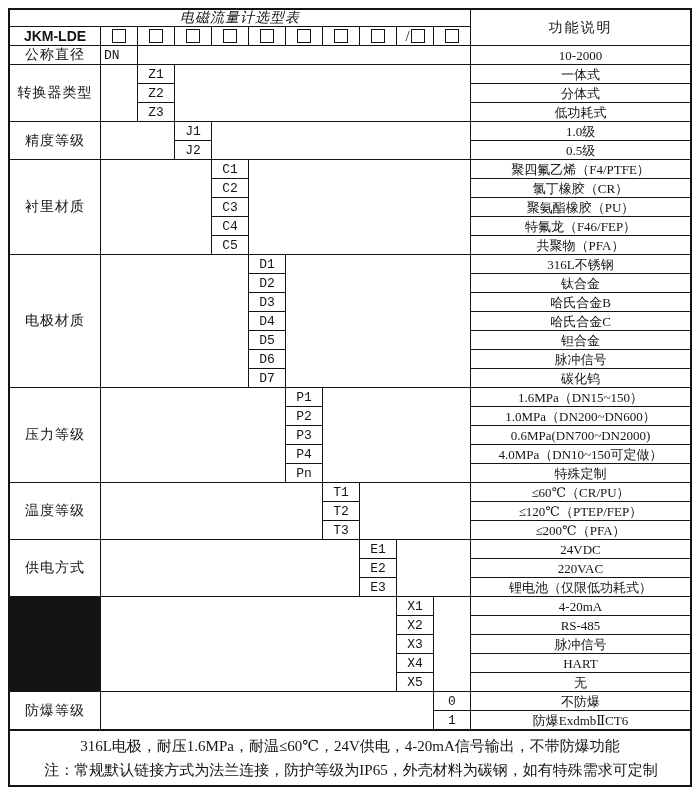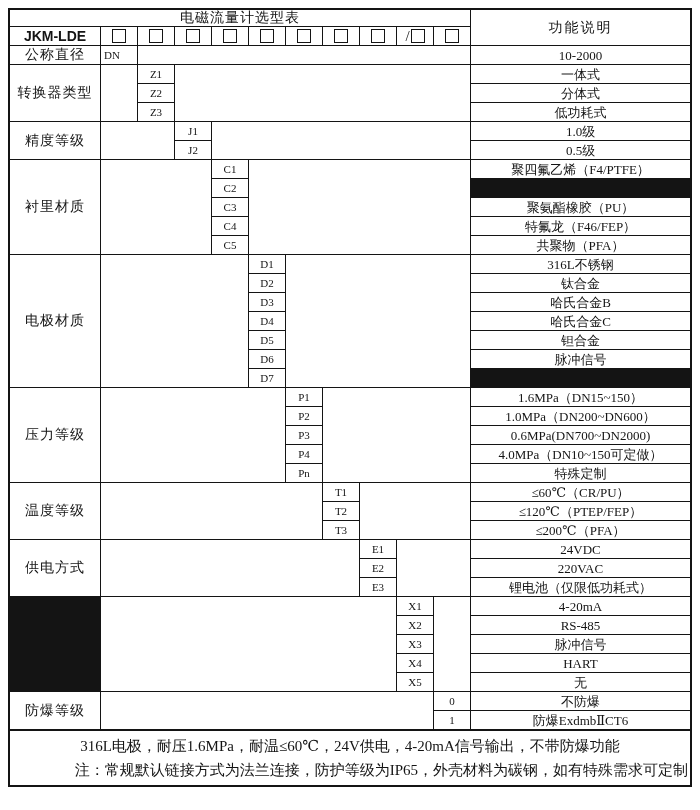--- a/index.html
+++ b/index.html
@@ -1,32 +1,32 @@
 <!DOCTYPE html>
 <html><head>
 <meta charset="utf-8">
 <style>
   html,body{margin:0;padding:0;background:#ffffff;}
   body{width:700px;height:810px;font-family:"Liberation Serif","DejaVu Serif",serif;color:#141414;}
   .table{width:680px;margin:8px auto 0 auto;border:2px solid #141414;background:#fff;}
   .grid{display:grid;grid-template-columns:90px repeat(10,36px) 219px;grid-template-rows:16px repeat(37,18px);gap:1px;background:#141414;}
   .c{background:#fff;display:flex;align-items:center;justify-content:center;font-size:13px;line-height:1;overflow:hidden;white-space:nowrap;}
-  .title{font-size:14px;letter-spacing:1px;}
+  .title{font-size:14px;letter-spacing:1px;font-style:italic;}
   .deschead{font-size:14px;letter-spacing:2px;}
   .seclabel{font-size:14px;letter-spacing:1px;}
   .model{font-family:"Liberation Sans","DejaVu Sans",sans-serif;font-weight:bold;font-size:14px;}
-  .code{font-size:11px;}
+  .code{font-size:13px;font-family:Liberation Mono, monospace;}
   .code-left{justify-content:flex-start;padding-left:3px;}
   .desc{font-size:13px;}
   .box{display:inline-block;width:12px;height:12px;border:1.5px solid #141414;background:#fff;}
   .slash{font-size:15px;margin-right:1px;}
   .footer{border-top:2px solid #141414;padding:3px 2px 2px 2px;font-size:15px;background:#fff;}
   .f-line1{text-align:left;padding-left:2px;line-height:24px;white-space:nowrap;}
   .f-line2{text-align:center;line-height:24px;white-space:nowrap;}
-  .f-note{text-align:right;padding-left:2px;line-height:25px;white-space:nowrap;}
+  .f-note{text-align:center;padding-left:2px;line-height:25px;white-space:nowrap;}
   .fm{font-family:"Liberation Sans","DejaVu Sans",sans-serif;font-weight:bold;}
 </style>
 </head>
 <body>
 
 <div class="table">
   <div class="grid">
 
     <div class="c title" style="grid-area:1/1/2/12">电磁流量计选型表</div>
     <div class="c deschead" style="grid-area:1/12/3/13">功能说明</div>
@@ -88,40 +88,42 @@
 
     <div class="c seclabel" style="grid-area:9/1/14/2">衬里材质</div>
     <div class="c" style="grid-area:9/2/14/5"></div>
     <div class="c code" style="grid-area:9/5/10/6">C1</div>
     <div class="c code" style="grid-area:10/5/11/6">C2</div>
     <div class="c code" style="grid-area:11/5/12/6">C3</div>
     <div class="c code" style="grid-area:12/5/13/6">C4</div>
     <div class="c code" style="grid-area:13/5/14/6">C5</div>
     <div class="c" style="grid-area:9/6/14/12"></div>
     <div class="c desc" style="grid-area:9/12/10/13">聚四氟乙烯（F4/PTFE）</div>
+    <div class="c desc" style="grid-area:10/12/11/13">氯丁橡胶（CR）</div>
     <div class="c desc" style="grid-area:11/12/12/13">聚氨酯橡胶（PU）</div>
     <div class="c desc" style="grid-area:12/12/13/13">特氟龙（F46/FEP）</div>
     <div class="c desc" style="grid-area:13/12/14/13">共聚物（PFA）</div>
 
     <div class="c seclabel" style="grid-area:14/1/21/2">电极材质</div>
     <div class="c" style="grid-area:14/2/21/6"></div>
     <div class="c code" style="grid-area:14/6/15/7">D1</div>
     <div class="c code" style="grid-area:15/6/16/7">D2</div>
     <div class="c code" style="grid-area:16/6/17/7">D3</div>
     <div class="c code" style="grid-area:17/6/18/7">D4</div>
     <div class="c code" style="grid-area:18/6/19/7">D5</div>
     <div class="c code" style="grid-area:19/6/20/7">D6</div>
     <div class="c code" style="grid-area:20/6/21/7">D7</div>
     <div class="c" style="grid-area:14/7/21/12"></div>
     <div class="c desc" style="grid-area:14/12/15/13">316L不锈钢</div>
     <div class="c desc" style="grid-area:15/12/16/13">钛合金</div>
     <div class="c desc" style="grid-area:16/12/17/13">哈氏合金B</div>
     <div class="c desc" style="grid-area:18/12/19/13">钽合金</div>
     <div class="c desc" style="grid-area:17/12/18/13">哈氏合金C</div>
     <div class="c desc" style="grid-area:19/12/20/13">脉冲信号</div>
+    <div class="c desc" style="grid-area:20/12/21/13">碳化钨</div>
 
     <div class="c seclabel" style="grid-area:21/1/26/2">压力等级</div>
     <div class="c" style="grid-area:21/2/26/7"></div>
     <div class="c code" style="grid-area:21/7/22/8">P1</div>
     <div class="c code" style="grid-area:22/7/23/8">P2</div>
     <div class="c code" style="grid-area:23/7/24/8">P3</div>
     <div class="c code" style="grid-area:24/7/25/8">P4</div>
     <div class="c code" style="grid-area:25/7/26/8">Pn</div>
     <div class="c" style="grid-area:21/8/26/12"></div>
     <div class="c desc" style="grid-area:21/12/22/13">1.6MPa（DN15~150）</div>

